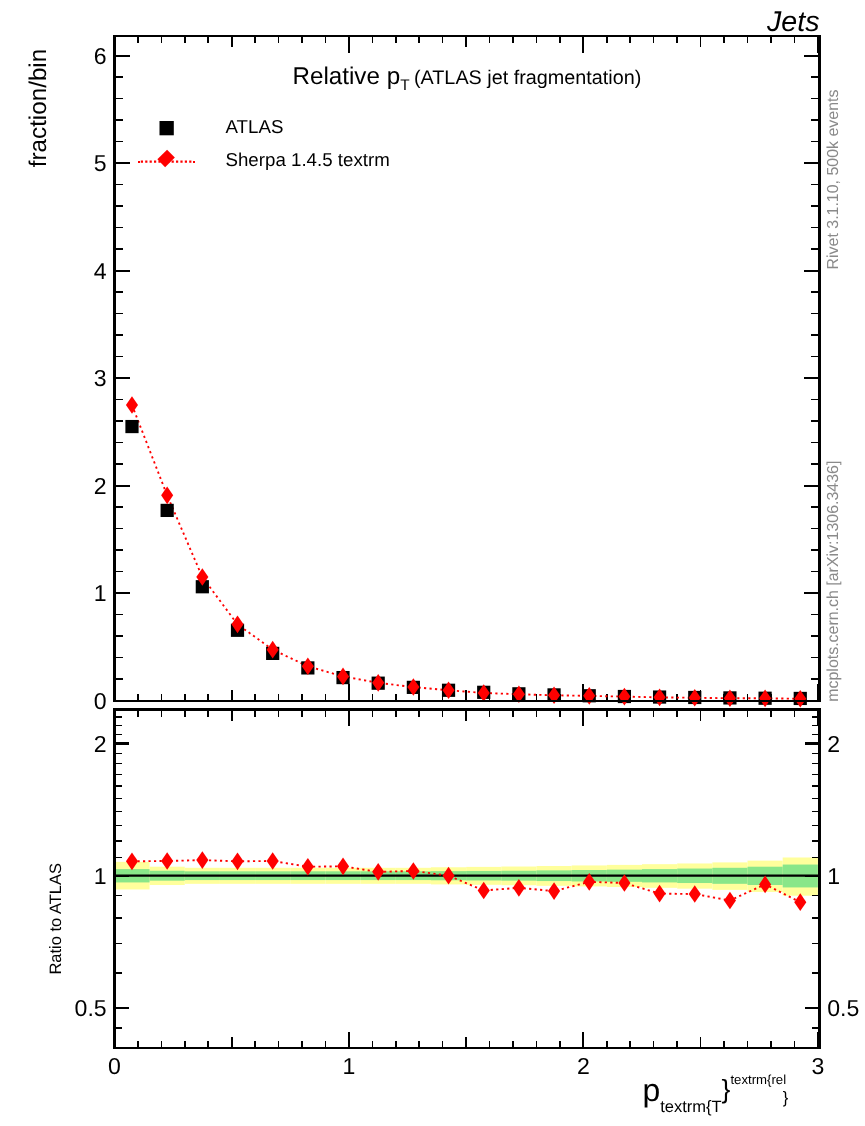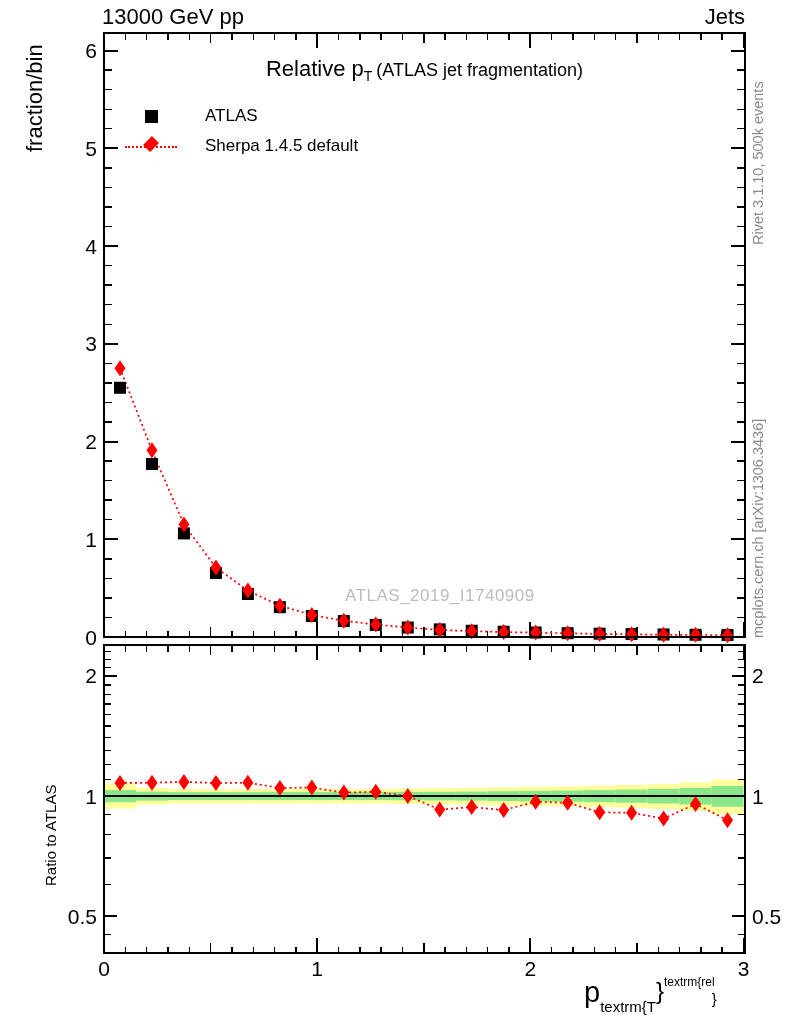--- a/index.html
+++ b/index.html
@@ -1,21 +1,21 @@
 <!DOCTYPE html>
 <html><head>
 <meta charset="utf-8">
 <style>
   html,body{margin:0;padding:0;background:#ffffff;}
   .page{position:relative;width:786px;height:1024px;background:#fff;overflow:hidden;
         font-family:"Liberation Sans", sans-serif;color:#000;}
   svg{position:absolute;left:0;top:0;}
   .abs{position:absolute;}
   .hdr-l{left:102px;top:4px;font-size:22px;}
-  .hdr-r{right:41px;top:4px;font-size:22px;}
+  .hdr-r{right:41px;top:4px;font-size:26px;font-style:italic;}
   .title{left:104px;top:56px;width:641px;text-align:center;font-size:22px;}
   .title .tsub{font-size:14px;}
   .title .trest{font-size:18px;margin-left:4px;}
   .rot{transform-origin:0 0;transform:rotate(-90deg);white-space:nowrap;}
   .ylab-main{left:22px;top:152px;font-size:22px;}
   .ylab-ratio{left:42px;top:886px;font-size:15px;}
   .side1{left:750px;top:245px;font-size:14.5px;color:#8a8a8a;}
   .side2{left:750px;top:638px;font-size:14.5px;color:#8a8a8a;}
   .watermark{left:345px;top:586px;font-size:17px;color:#bcbcbc;letter-spacing:0.5px;}
   .lg-label{font-size:17px;margin-left:20px;}
@@ -401,36 +401,34 @@
       <text x="97" y="803.5376636675215" text-anchor="end" font-size="21" fill="#000000" font-family="&quot;Liberation Sans&quot;, sans-serif">1</text>
       <text x="752" y="803.5376636675215" text-anchor="start" font-size="21" fill="#000000" font-family="&quot;Liberation Sans&quot;, sans-serif">1</text>
       <text x="97" y="683.4966716071444" text-anchor="end" font-size="21" fill="#000000" font-family="&quot;Liberation Sans&quot;, sans-serif">2</text>
       <text x="752" y="683.4966716071444" text-anchor="start" font-size="21" fill="#000000" font-family="&quot;Liberation Sans&quot;, sans-serif">2</text>
       <text x="104" y="976" text-anchor="middle" font-size="21" fill="#000000" font-family="&quot;Liberation Sans&quot;, sans-serif">0</text>
       <text x="317.1692716993681" y="976" text-anchor="middle" font-size="21" fill="#000000" font-family="&quot;Liberation Sans&quot;, sans-serif">1</text>
       <text x="530.3385433987362" y="976" text-anchor="middle" font-size="21" fill="#000000" font-family="&quot;Liberation Sans&quot;, sans-serif">2</text>
       <text x="743.5078150981044" y="976" text-anchor="middle" font-size="21" fill="#000000" font-family="&quot;Liberation Sans&quot;, sans-serif">3</text>
     </svg>
 
-  <div class="abs hdr-l">13000 GeV pp</div>
   <div class="abs hdr-r">Jets</div>
 
   <div class="abs title"><span>Relative p</span><sub class="tsub">T</sub><span class="trest">(ATLAS jet fragmentation)</span></div>
 
   <div class="abs rot ylab-main">fraction/bin</div>
   <div class="abs rot ylab-ratio">Ratio to ATLAS</div>
 
   <div>
     <span class="abs lm-square"></span>
     <span class="abs lg-label lg-l1">ATLAS</span>
     <span class="abs lm-line"></span>
     <span class="abs lm-diamond"></span>
-    <span class="abs lg-label lg-l2">Sherpa 1.4.5 default</span>
+    <span class="abs lg-label lg-l2">Sherpa 1.4.5 textrm</span>
   </div>
 
-  <div class="abs watermark">ATLAS_2019_I1740909</div>
 
   <div class="abs rot side1">Rivet 3.1.10,  500k events</div>
   <div class="abs rot side2">mcplots.cern.ch [arXiv:1306.3436]</div>
 
   <div class="abs xlabel"><span class="xl-p">p</span><span class="xl-sub">textrm{T</span><span class="xl-b1">}</span><span class="xl-sup">textrm{rel</span><span class="xl-b2">}</span></div>
 
 </div>
 
 </body></html>

